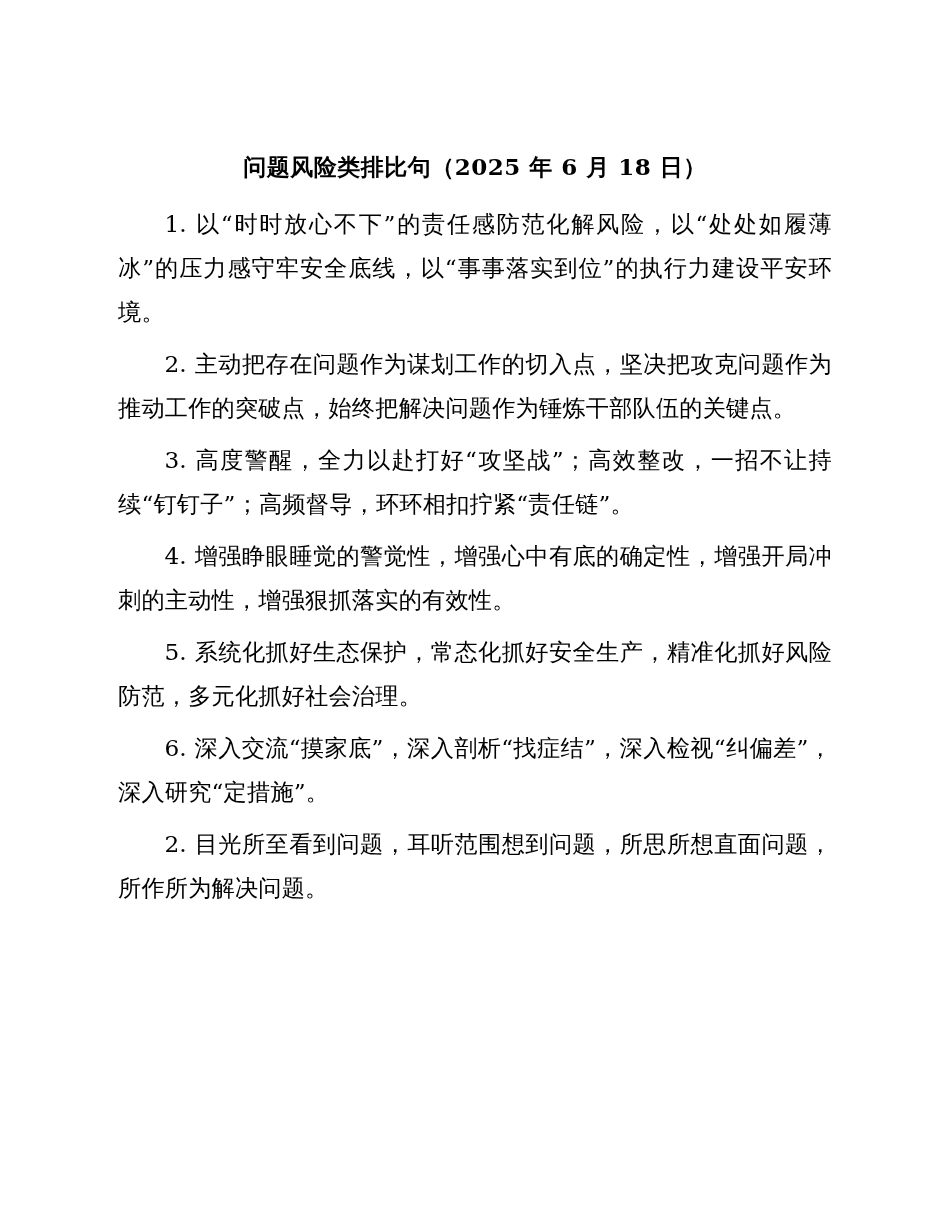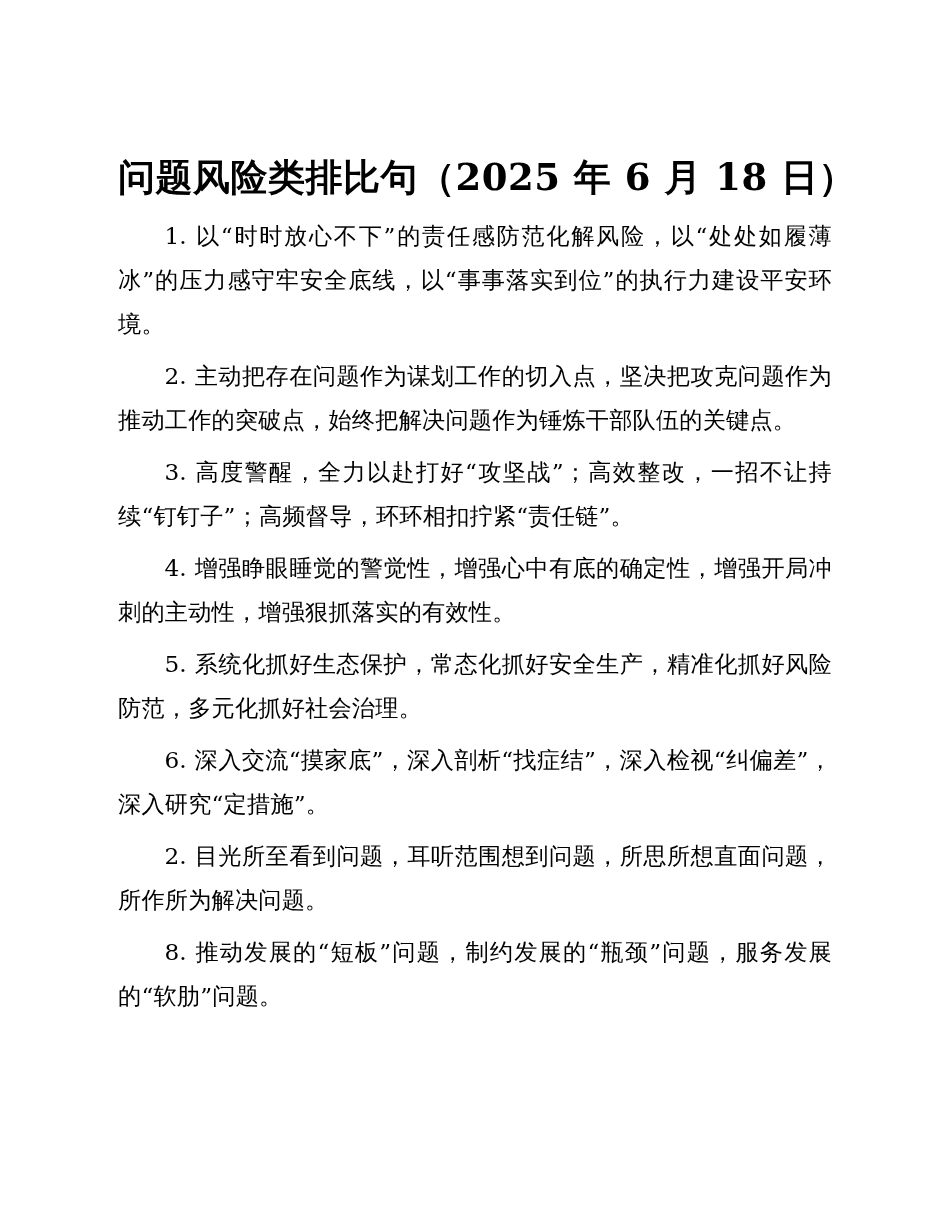--- a/index.html
+++ b/index.html
@@ -16,26 +16,26 @@
   }
   .page {
     width: 950px;
     height: 1230px;
     box-sizing: border-box;
     padding: 150px 118px 0 118px;
     position: relative;
   }
   .doc-title {
     font-family: "DejaVu Serif", "Liberation Serif", serif;
-    font-size: 37px;
+    font-size: 23px;
     font-weight: 700;
     letter-spacing: 0.5px;
     text-align: center;
     line-height: 1.5;
-    margin: 0 0 8px 0;
+    margin: 0 0 17px 0;
     white-space: nowrap;
   }
   .body-text {
     margin: 0;
   }
   .para {
     font-family: "DejaVu Serif", "Liberation Serif", serif;
     font-size: 23.2px;
     line-height: 44px;
     text-align: justify;
@@ -56,16 +56,15 @@
   <h1 class="doc-title">问题风险类排比句（2025 年 6 月 18 日）</h1>
 
   <div class="body-text">
     <p class="para">1. 以“时时放心不下”的责任感防范化解风险，以“处处如履薄冰”的压力感守牢安全底线，以“事事落实到位”的执行力建设平安环境。</p>
     <p class="para">2. 主动把存在问题作为谋划工作的切入点，坚决把攻克问题作为推动工作的突破点，始终把解决问题作为锤炼干部队伍的关键点。</p>
     <p class="para">3. 高度警醒，全力以赴打好“攻坚战”；高效整改，一招不让持续“钉钉子”；高频督导，环环相扣拧紧“责任链”。</p>
     <p class="para">4. 增强睁眼睡觉的警觉性，增强心中有底的确定性，增强开局冲刺的主动性，增强狠抓落实的有效性。</p>
     <p class="para">5. 系统化抓好生态保护，常态化抓好安全生产，精准化抓好风险防范，多元化抓好社会治理。</p>
     <p class="para">6. 深入交流“摸家底”，深入剖析“找症结”，深入检视“纠偏差”，深入研究“定措施”。</p>
     <p class="para">2. 目光所至看到问题，耳听范围想到问题，所思所想直面问题，所作所为解决问题。</p>
-    <p class="para">8. 推动发展的“短板”问题，制约发展的“瓶颈”问题，服务发展的“软肋”问题。</p>
   </div>
 
 </div>
 
 </body></html>

